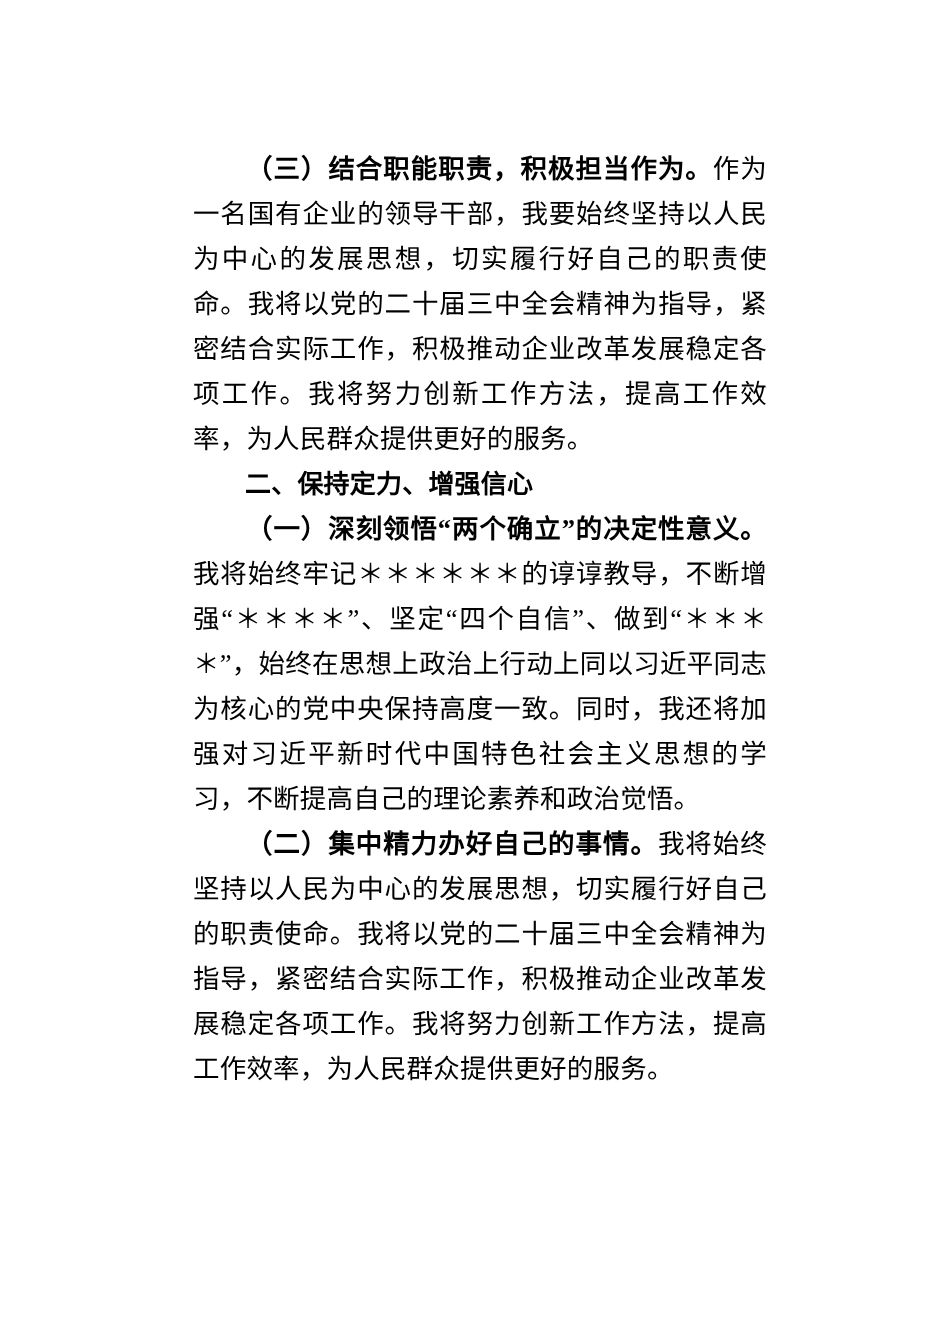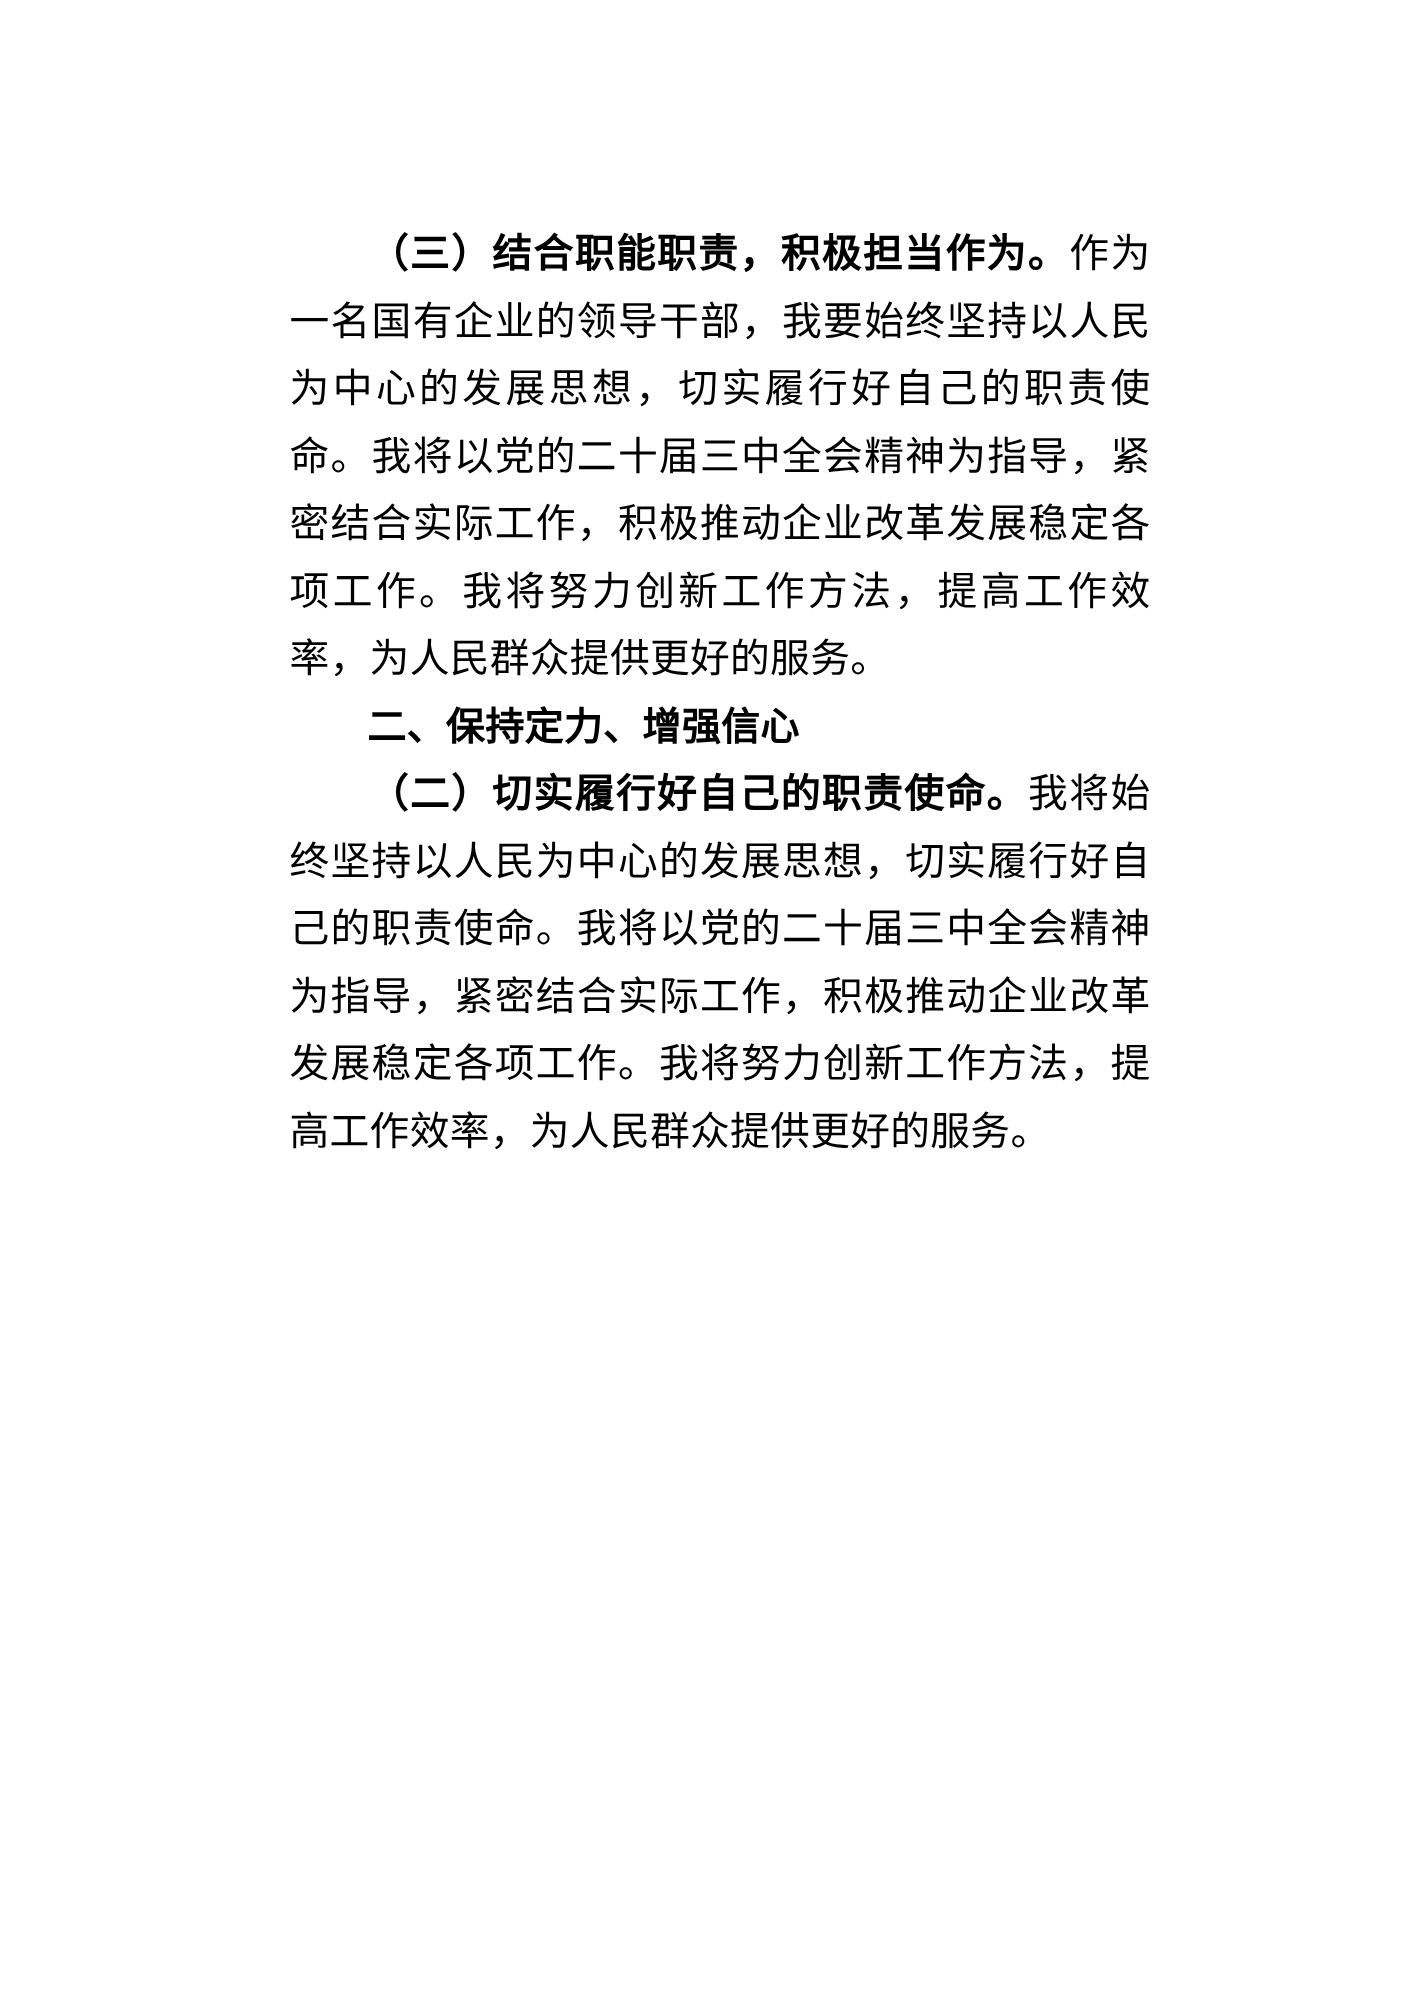--- a/index.html
+++ b/index.html
@@ -44,17 +44,18 @@
 </style>
 </head>
 <body>
 
 <div class="page">
 
   <p class="para"><span class="lead">（三）结合职能职责，积极担当作为。</span><span>作为一名国有企业的领导干部，我要始终坚持以人民为中心的发展思想，切实履行好自己的职责使命。我将以党的二十届三中全会精神为指导，紧密结合实际工作，积极推动企业改革发展稳定各项工作。我将努力创新工作方法，提高工作效率，为人民群众提供更好的服务。</span></p>
 
   <h2 class="heading">二、保持定力、增强信心</h2>
 
+  <p class="para"><span class="lead">（一）深刻领悟“两个确立”的决定性意义。</span><span>我将始终牢记＊＊＊＊＊＊的谆谆教导，不断增强“＊＊＊＊”、坚定“四个自信”、做到“＊＊＊＊”，始终在思想上政治上行动上同以习近平同志为核心的党中央保持高度一致。同时，我还将加强对习近平新时代中国特色社会主义思想的学习，不断提高自己的理论素养和政治觉悟。</span></p>
 
-  <p class="para"><span class="lead">（二）切实履行好自己的职责使命。</span><span>我将始终坚持以人民为中心的发展思想，切实履行好自己的职责使命。我将以党的二十届三中全会精神为指导，紧密结合实际工作，积极推动企业改革发展稳定各项工作。我将努力创新工作方法，提高工作效率，为人民群众提供更好的服务。</span></p>
+  <p class="para"><span class="lead">（二）集中精力办好自己的事情。</span><span>我将始终坚持以人民为中心的发展思想，切实履行好自己的职责使命。我将以党的二十届三中全会精神为指导，紧密结合实际工作，积极推动企业改革发展稳定各项工作。我将努力创新工作方法，提高工作效率，为人民群众提供更好的服务。</span></p>
 
 
 </div>
 
 </body></html>

